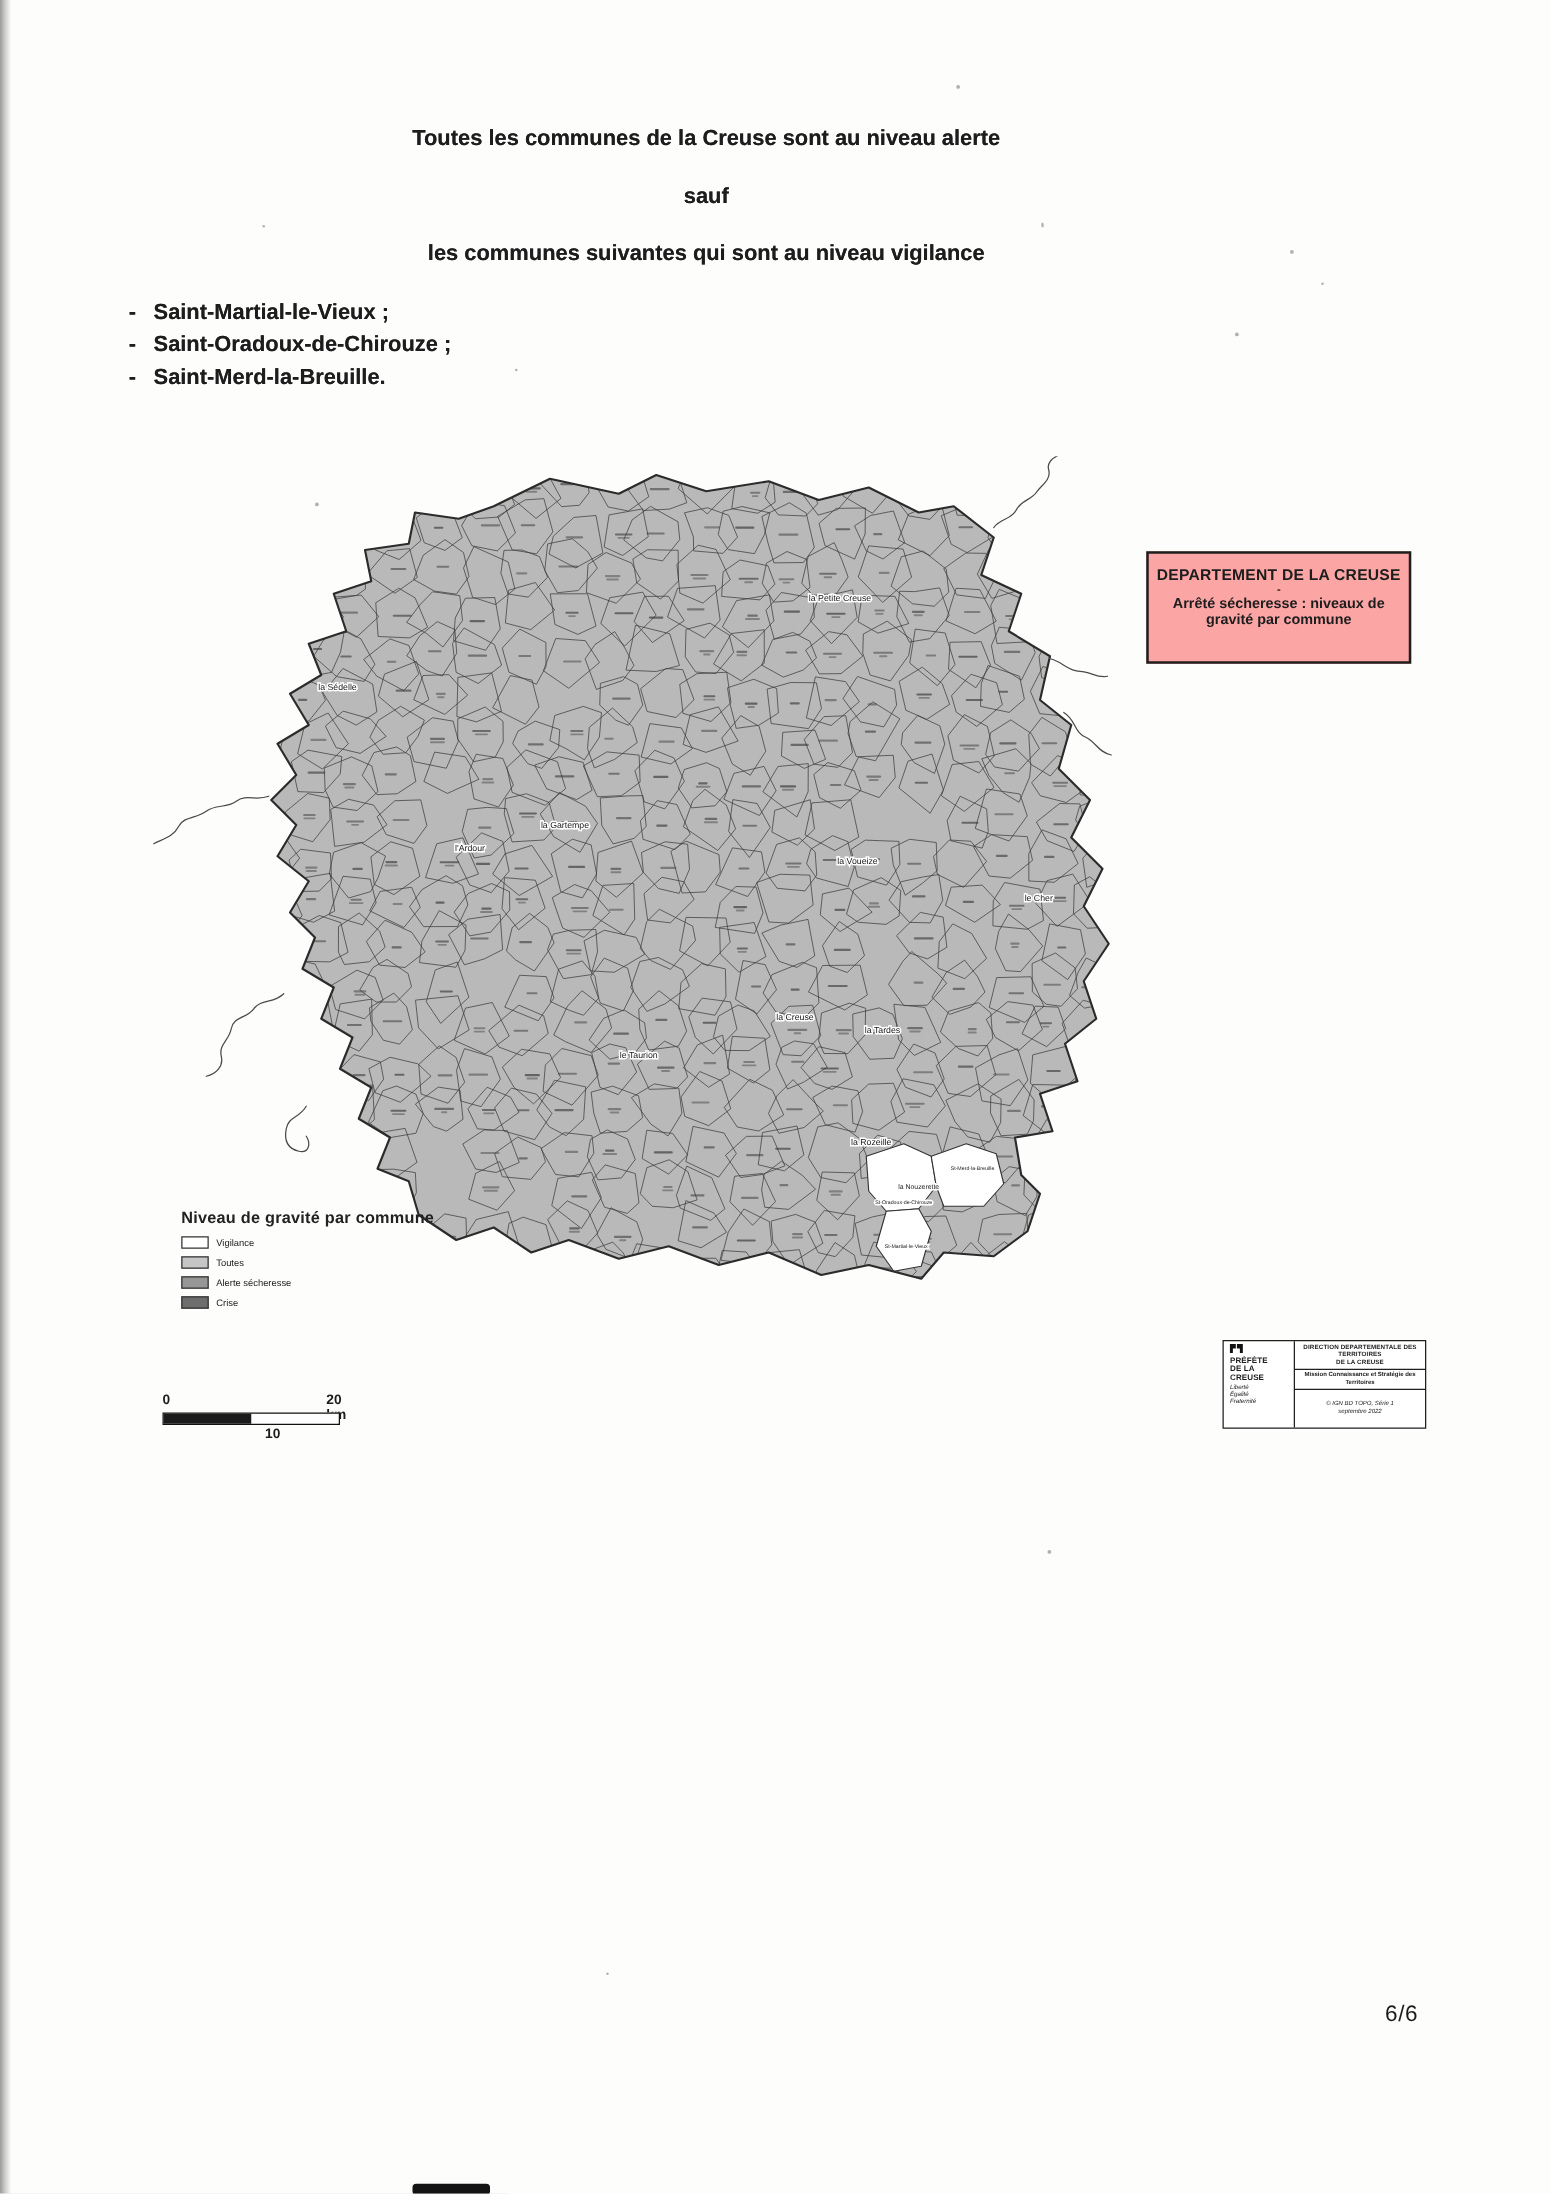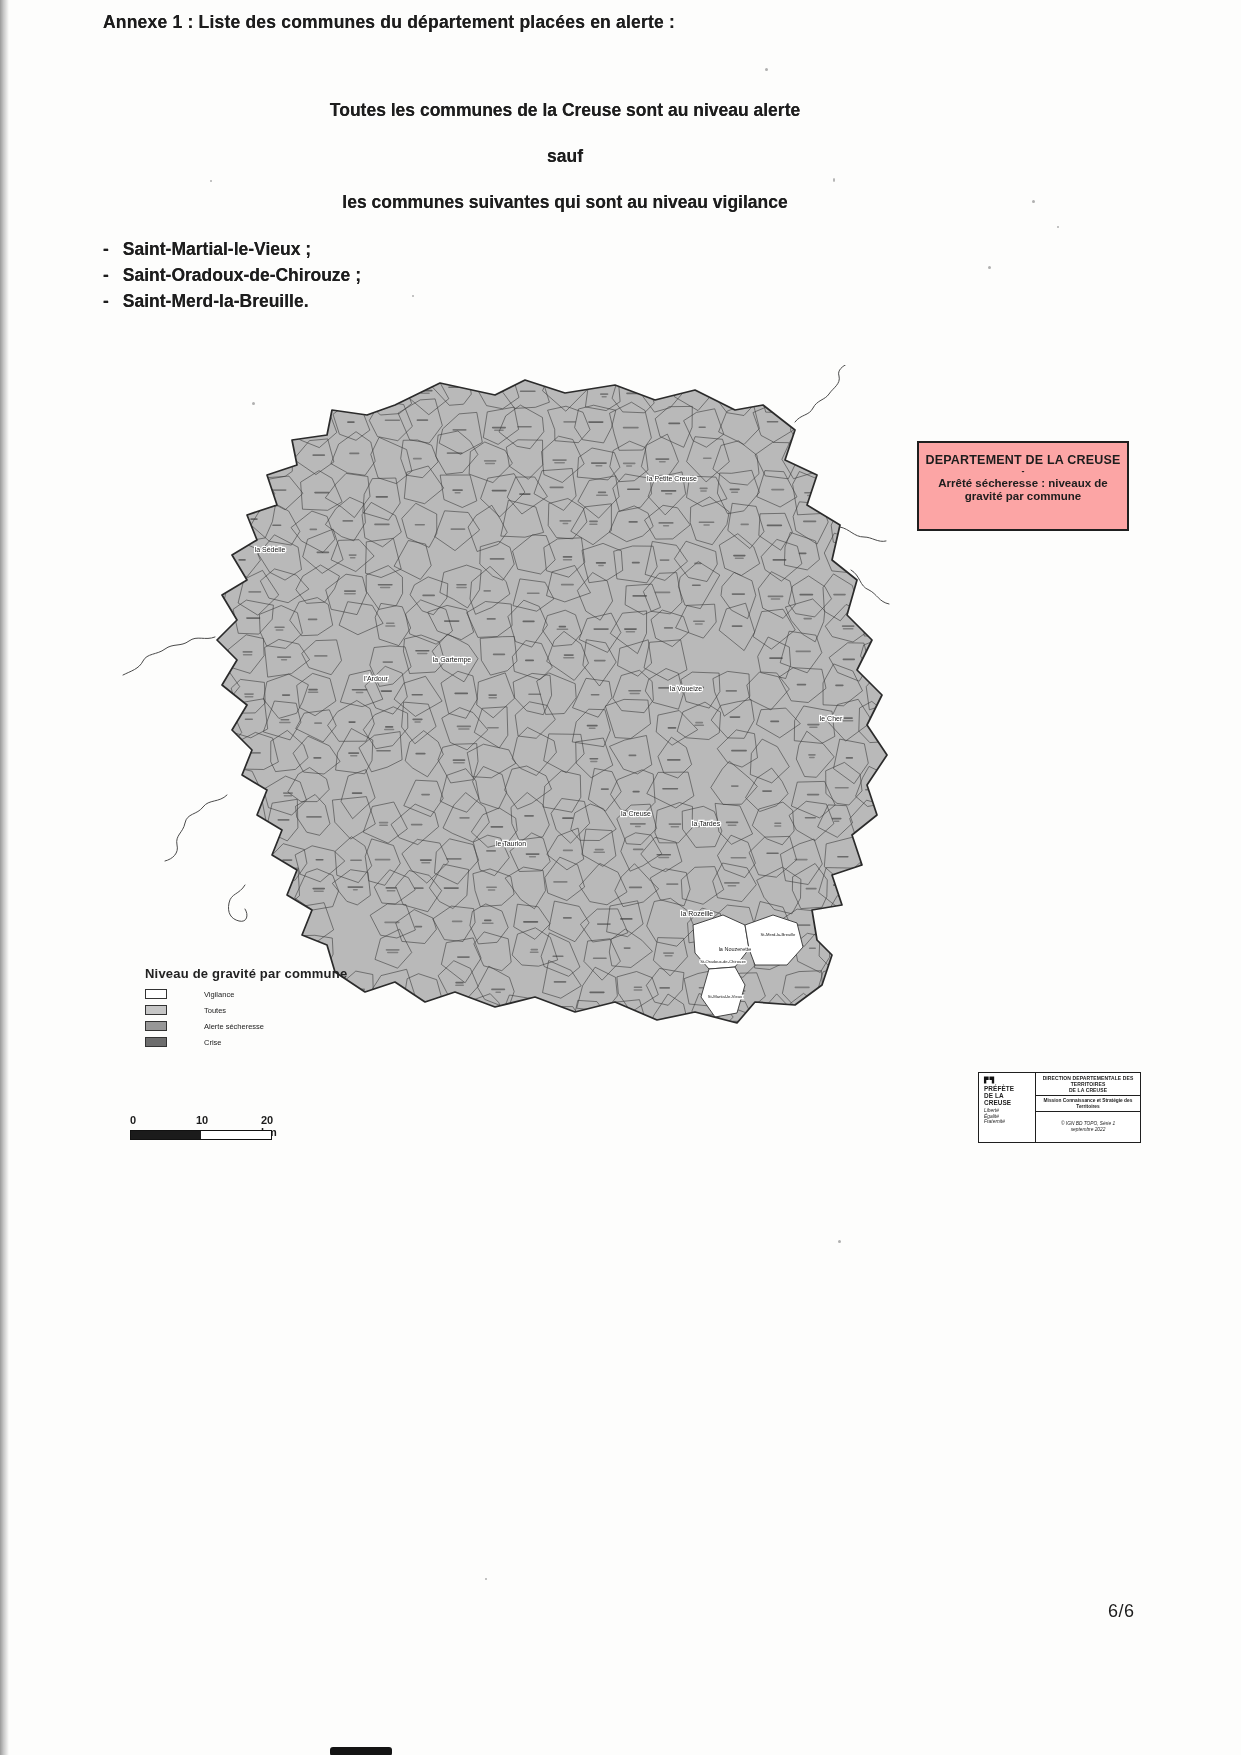--- a/index.html
+++ b/index.html
@@ -30,26 +30,26 @@
     position:absolute;left:917px;top:441px;width:208px;height:86px;
     background:#fca5a5;border:2px solid #1f1f1f;text-align:center;z-index:5;
   }
   .map-title-line1{margin-top:10px;font-size:12.5px;font-weight:700;letter-spacing:.2px;}
   .map-title-sep{font-size:9px;font-weight:700;line-height:8px;}
   .map-title-line2{margin:2px auto 0;width:176px;font-size:11.5px;font-weight:700;line-height:13px;}
   .legend{position:absolute;left:145px;top:966px;z-index:5;}
   .legend-title{font-size:13px;font-weight:600;color:#222;margin-bottom:5px;letter-spacing:.2px;}
   .legend-row{display:flex;align-items:center;gap:6px;height:16px;}
   .legend-swatch{width:22px;height:10px;border:1.2px solid #333;box-sizing:border-box;}
-  .legend-label{font-size:7.5px;color:#222;margin-left:31px;}
+  .legend-label{font-size:7.5px;color:#222;}
   .scalebar{position:absolute;left:130px;top:1114px;z-index:5;}
   .scalebar-labels{position:relative;width:160px;height:14px;font-size:11px;font-weight:700;}
   .scalebar-labels span{position:absolute;top:0;}
   .sb0{left:0;}
-  .sb10{left:66px;}
+  .sb10{left:82px;margin-top:27px;}
   .sb20{left:131px;}
   .scalebar-bar{position:relative;margin-top:2px;width:140px;height:8px;border:1.3px solid #111;background:#fff;box-sizing:content-box;}
   .scalebar-fill{position:absolute;left:0;top:0;height:100%;width:50%;background:#1b1b1b;}
   .cartouche{
     position:absolute;left:978px;top:1072px;width:163px;height:71px;
     background:#fff;border:1.3px solid #1f1f1f;display:flex;z-index:6;box-sizing:border-box;
   }
   .cart-left{width:57px;border-right:1.3px solid #1f1f1f;box-sizing:border-box;padding:4px 3px 2px 5px;}
   .logo-glyph{font-size:6px;letter-spacing:1px;color:#111;line-height:6px;}
   .pref-name{font-size:6.4px;font-weight:700;line-height:7px;margin-top:2px;letter-spacing:.1px;}
@@ -64,21 +64,20 @@
   .page-number{position:absolute;left:1108px;top:1601px;font-size:18px;color:#1b1b1b;letter-spacing:.5px;}
   .speck{position:absolute;border-radius:50%;background:#8f8f8f;opacity:.7;}
   .edge-mark{position:absolute;left:330px;top:1747px;width:62px;height:9px;background:#141414;border-radius:3px;}
 </style>
 </head>
 <body>
 
 <div class="page">
   <div class="scan-edge"></div>
 
-  <div class="doc-title">Annexe 1 : Liste des communes du département placées en alerte :</div>
 
   <div class="center-line line1">Toutes les communes de la Creuse sont au niveau alerte</div>
   <div class="center-line line3">les communes suivantes qui sont au niveau vigilance</div>
   <div class="center-line line2">sauf</div>
 
   <div class="commune-list">
     <div class="commune-item">
       <span>-</span>
       <span>Saint-Martial-le-Vieux ;</span>
     </div>

